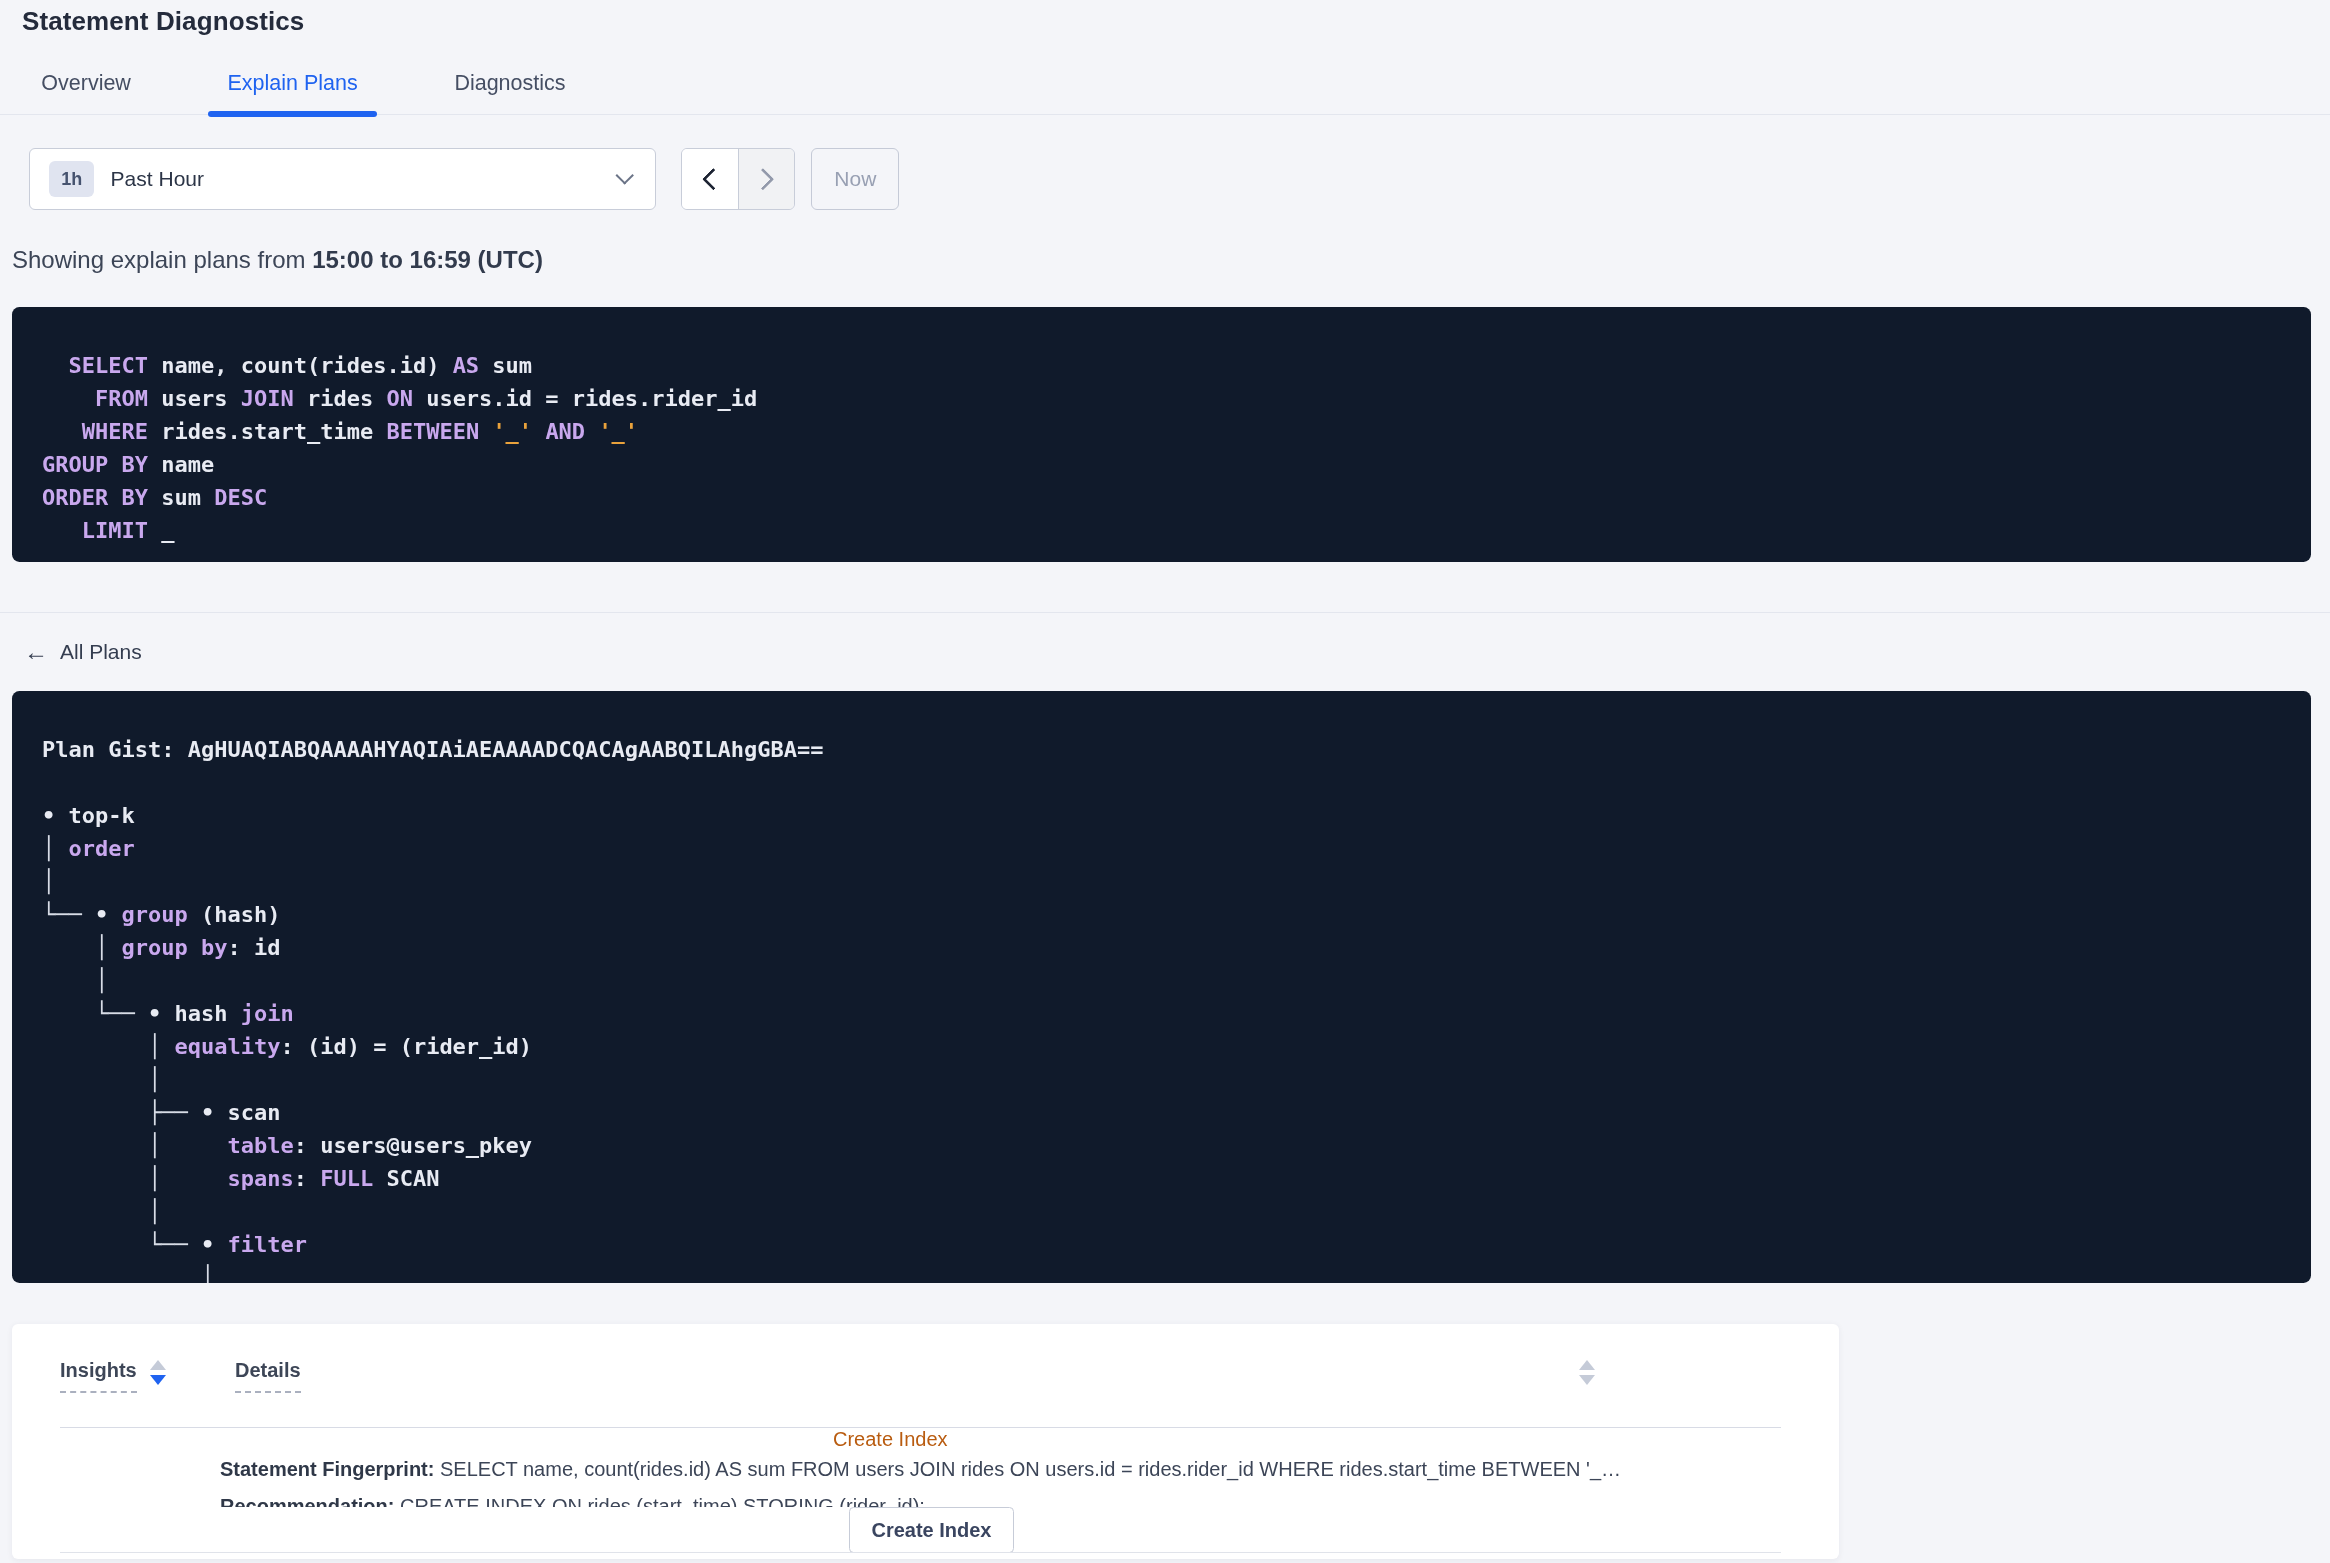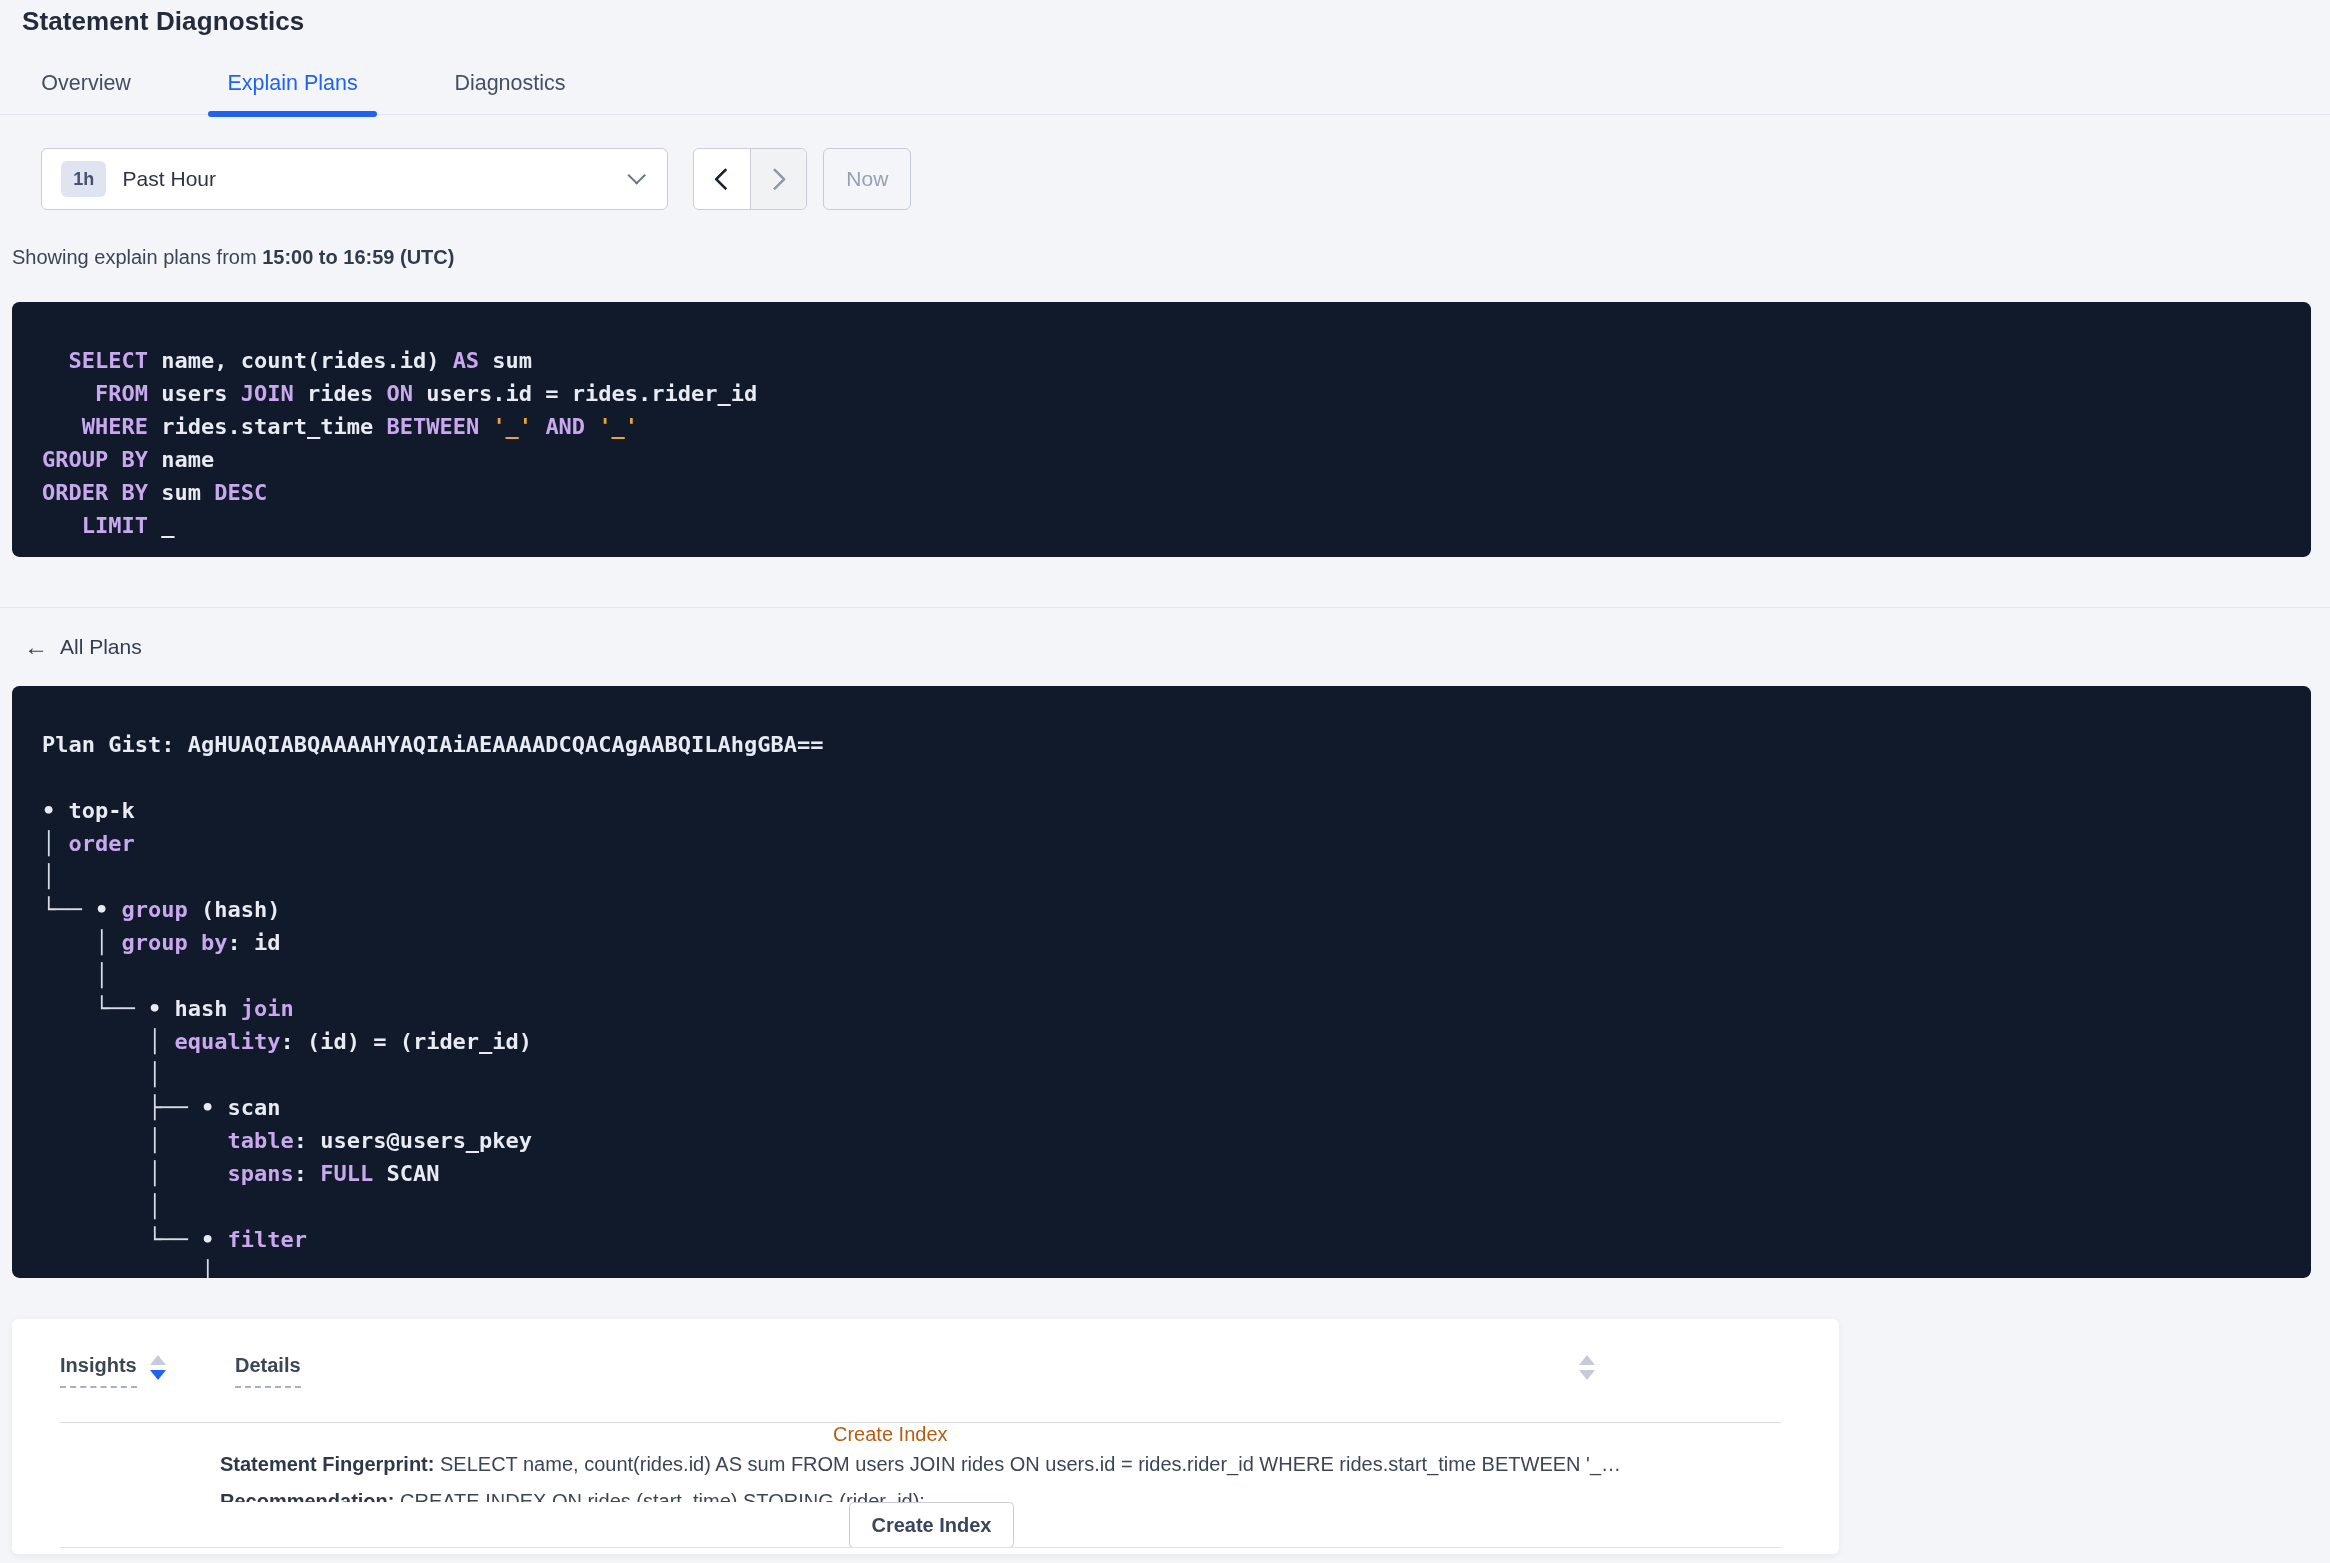--- a/index.html
+++ b/index.html
@@ -28,21 +28,21 @@
   .tab{
     position:relative; padding:0 19.3px 18px 19.3px; margin-right:58px;
     font-size:21.5px; color:#454e63; cursor:pointer;
   }
   .tab.active{color:var(--blue);}
   .tab.active .ink-bar{
     position:absolute; left:0; right:0; bottom:-3px; height:6px;
     background:var(--blue); border-radius:3px;
   }
   
-  .controls{margin:33px 0 0 20px; display:flex; align-items:flex-end;padding-left:21px;}
+  .controls{margin:33px 0 0 8px; display:flex; align-items:flex-end;padding-left:21px;}
   .time-select{
     width:627px; height:62px; background:#fff; border:1.5px solid #c8cdd9; border-radius:6px;
     display:flex; align-items:center; padding:0 19.3px; cursor:pointer;
   }
   .time-badge{
     background:var(--badgebg); color:var(--badgetext); font-weight:700; font-size:18px;
     border-radius:6px; padding:7.4px 12px; margin-right:16.3px;
   }
   .time-label{font-size:21px; color:#2c3547; font-weight:500; flex:1;}
   .chevron-down{
@@ -58,21 +58,21 @@
   .pager-btn + .pager-btn{border-left:1.5px solid #c8cdd9; background:#f1f2f4; cursor:default;}
   .chev{width:16.3px; height:16.3px; border-right:3.7px solid #1d2433; border-bottom:3.7px solid #1d2433; border-radius:1.5px;}
   .chev.left{transform:rotate(135deg); margin-left:6px;}
   .chev.right{transform:rotate(-45deg); margin-right:6px; border-color:#939aab;}
   .now-btn{
     margin-left:16.3px; height:62px; padding:0 22px; border:1.5px solid #c5cad7; border-radius:6px;
     background:transparent; font-size:21px; font-weight:500; color:var(--muted);
     display:flex; align-items:center; cursor:default;
   }
   
-  .status-line{margin:36px 0 0 12px; font-size:20px; color:var(--text);}
+  .status-line{margin:36px 0 0 12px; font-size:24px; color:var(--text);}
   .status-line b{color:#323b4d;}
   
   .code-panel{
     margin-left:12px; width:2299px; background:var(--panel); border-radius:7.4px;
     padding:42px 0 30px 30px; overflow:hidden;
   }
   .sql-panel{margin-top:33px; height:255px;}
   .plan-panel{margin-top:27px; height:592px;}
   pre.code{
     font-family:"DejaVu Sans Mono", monospace; font-size:22px; line-height:33px;

